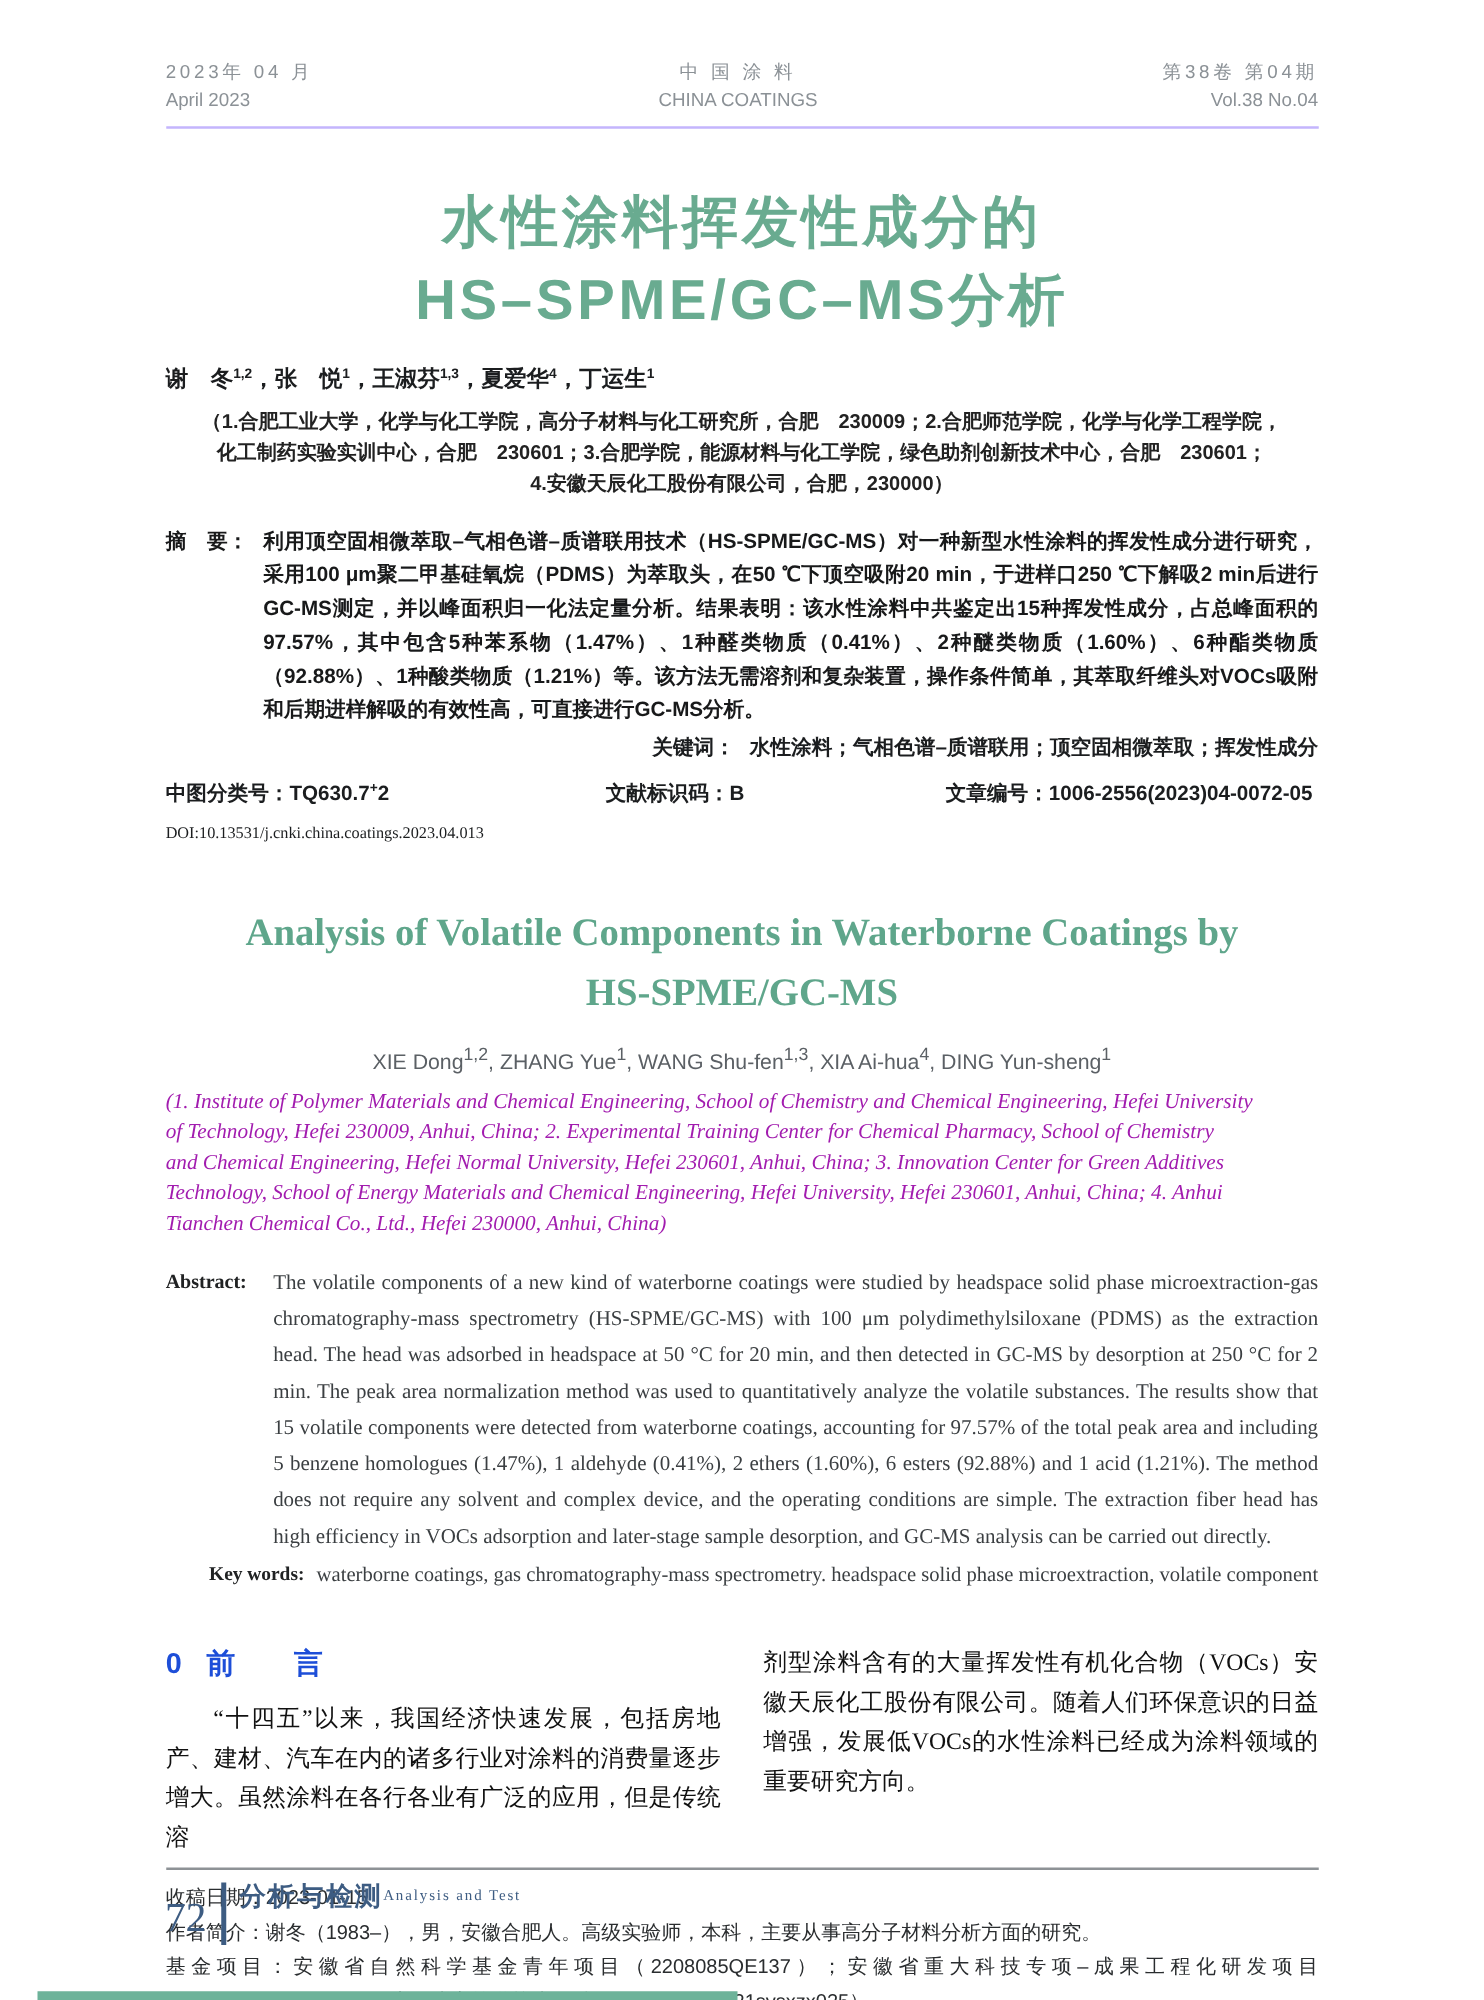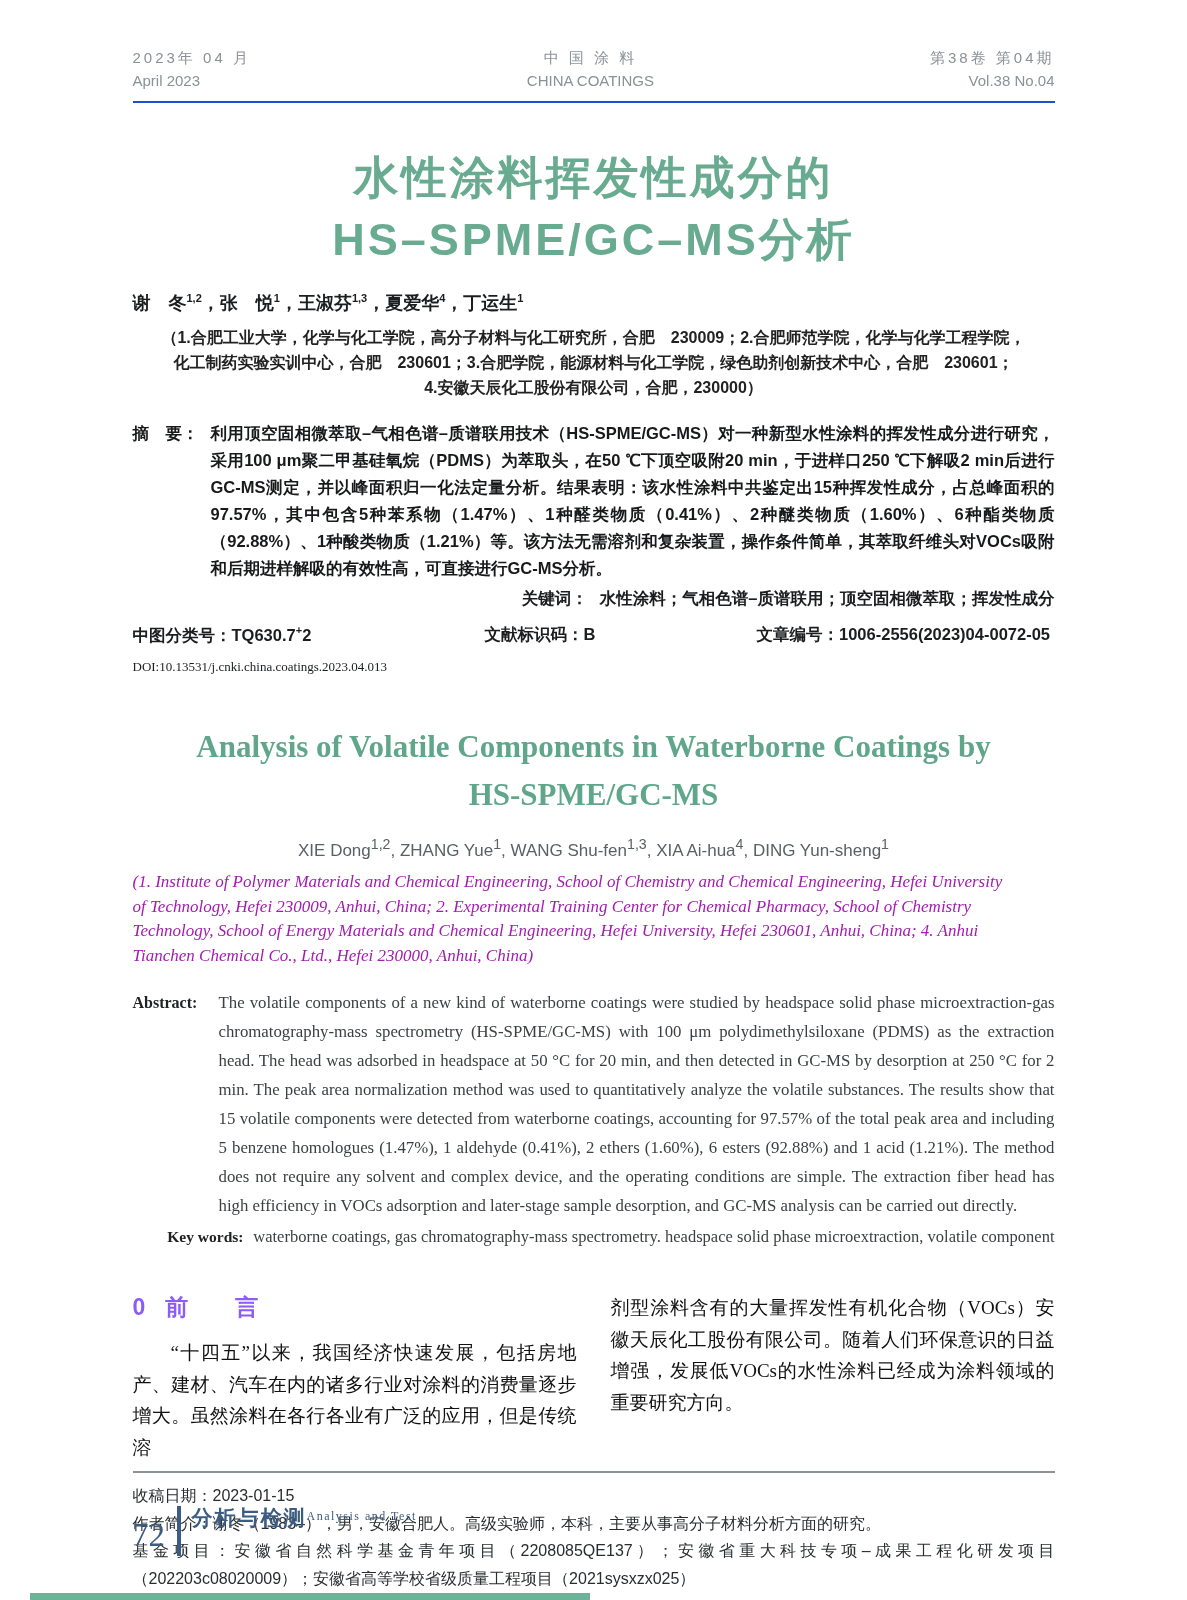--- a/index.html
+++ b/index.html
@@ -6,21 +6,21 @@
   html,body { background:#ffffff; }
   body {
     width:1187px; height:1600px; position:relative; overflow:hidden;
     font-family:"Liberation Serif", serif; color:#1b1d1f;
   }
   .page { width:922px; margin:0 auto; padding-top:46px; }
 
   
   .jheader {
     display:flex; justify-content:space-between; align-items:flex-end;
-    border-bottom:2px solid #1d4ed8; padding-bottom:9px;
+    border-bottom:2px solid #c4b5fd; padding-bottom:9px;
     color:#8b9196; font-family:"Liberation Sans", sans-serif;
     font-size:15px; line-height:23px;
   }
   .jheader .cn { letter-spacing:3px; }
   .jh-center { text-align:center; }
   .jh-right  { text-align:right; }
 
   
   .title-cn {
     margin-top:44px; text-align:center; color:#69ab90;
@@ -90,21 +90,21 @@
   .keywords-en {
     margin-top:3px; font-family:"Liberation Serif", serif;
     font-size:16.5px; line-height:27px; color:#3b3f42;
   }
   .keywords-en .label { flex:0 0 86px; font-weight:bold; color:#202223; font-size:15.5px; }
 
   
   .columns { margin-top:42px; display:flex; gap:34px; }
   .col { width:444px; }
   .sec-heading {
-    color:#8b5cf6; font-family:"Liberation Sans", sans-serif; font-weight:bold;
+    color:#1d4ed8; font-family:"Liberation Sans", sans-serif; font-weight:bold;
     font-size:23px; margin-bottom:14px;
   }
   .sec-heading .num { margin-right:20px; }
   .sec-heading .ttl { letter-spacing:12px; }
   .body-para {
     font-size:19px; line-height:31.5px; text-align:justify;
     font-family:"Liberation Serif", serif; color:#111;
   }
   .indent2 { text-indent:2em; }
 
@@ -197,20 +197,21 @@
     <div>HS-SPME/GC-MS</div>
   </h2>
 
   <div class="authors-en">
     <span><span>XIE Dong</span><sup>1,2</sup><span>, </span></span><span><span>ZHANG Yue</span><sup>1</sup><span>, </span></span><span><span>WANG Shu-fen</span><sup>1,3</sup><span>, </span></span><span><span>XIA Ai-hua</span><sup>4</sup><span>, </span></span><span><span>DING Yun-sheng</span><sup>1</sup><span></span></span>
   </div>
 
   <div class="affils-en">
     <div>(1. Institute of Polymer Materials and Chemical Engineering, School of Chemistry and Chemical Engineering, Hefei University</div>
     <div>of Technology, Hefei 230009, Anhui, China; 2. Experimental Training Center for Chemical Pharmacy, School of Chemistry</div>
+    <div>and Chemical Engineering, Hefei Normal University, Hefei 230601, Anhui, China; 3. Innovation Center for Green Additives</div>
     <div>Technology, School of Energy Materials and Chemical Engineering, Hefei University, Hefei 230601, Anhui, China; 4. Anhui</div>
     <div>Tianchen Chemical Co., Ltd., Hefei 230000, Anhui, China)</div>
   </div>
 
   <div class="abstract-en hang">
     <div class="label">Abstract:</div>
     <div class="body">The volatile components of a new kind of waterborne coatings were studied by headspace solid phase microextraction-gas chromatography-mass spectrometry (HS-SPME/GC-MS) with 100 μm polydimethylsiloxane (PDMS) as the extraction head. The head was adsorbed in headspace at 50 °C for 20 min, and then detected in GC-MS by desorption at 250 °C for 2 min. The peak area normalization method was used to quantitatively analyze the volatile substances. The results show that 15 volatile components were detected from waterborne coatings, accounting for 97.57% of the total peak area and including 5 benzene homologues (1.47%), 1 aldehyde (0.41%), 2 ethers (1.60%), 6 esters (92.88%) and 1 acid (1.21%). The method does not require any solvent and complex device, and the operating conditions are simple. The extraction fiber head has high efficiency in VOCs adsorption and later-stage sample desorption, and GC-MS analysis can be carried out directly.</div>
   </div>
 
   <div class="keywords-en hang">

